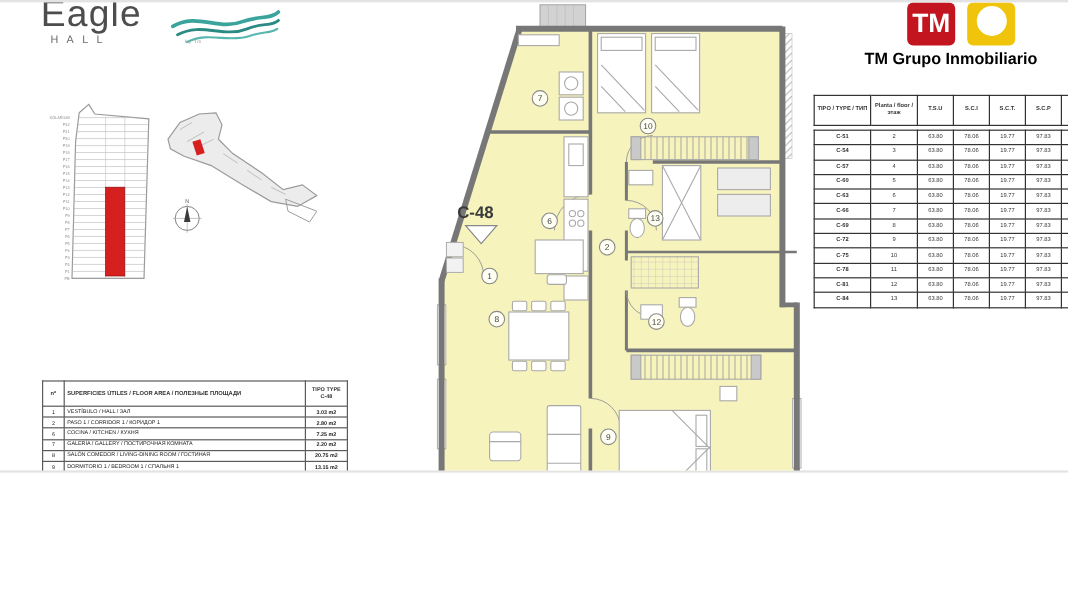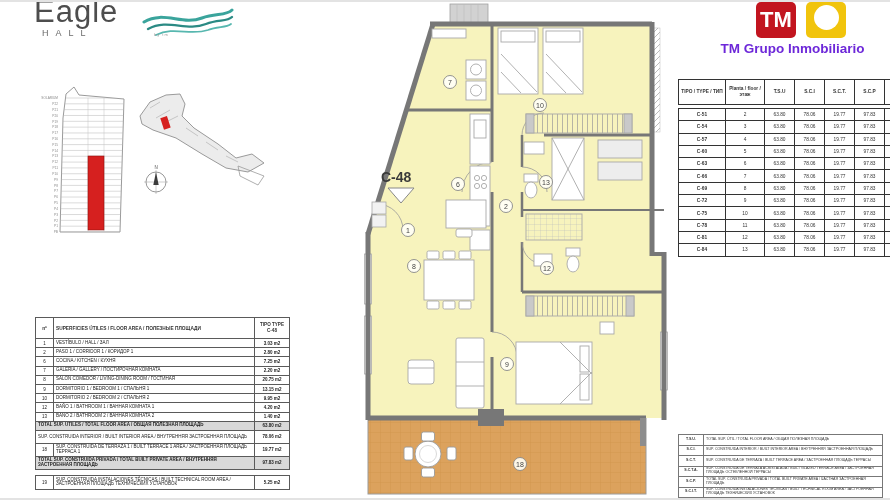--- a/index.html
+++ b/index.html
@@ -1,17 +1,17 @@
 <!DOCTYPE html>
 <html><head>
 <meta charset="utf-8">
 <style>
   html,body{margin:0;padding:0;background:#ffffff;}
   .page{
-    position:relative;width:890px;height:500px;overflow:hidden;background:#ffffff;
+    position:relative;width:890px;height:394px;overflow:hidden;background:#ffffff;
     font-family:"Liberation Sans", sans-serif;color:#333;
     border-top:2px solid #e3e3e3;border-bottom:2px solid #e3e3e3;box-sizing:border-box;
   }
   
   .eagle{position:absolute;left:34px;top:-8px;width:190px;height:58px;}
   .eagle .word{font-size:31px;letter-spacing:1px;color:#4d4d4d;font-weight:400;}
   .eagle .sub{position:absolute;left:8px;top:34px;font-size:9px;letter-spacing:7px;color:#6b6b6b;}
   .eagle .tag{position:absolute;left:120px;top:38px;font-size:4px;color:#9a9a9a;letter-spacing:1px;}
   .eagle svg{position:absolute;left:108px;top:12px;}
   
@@ -83,21 +83,21 @@
 
   <div class="tmlogo">
     <div class="tm-squares">
       <div class="tm-sq red" style="background:#c2151f">
         <span>TM</span>
       </div>
       <div class="tm-sq yellow" style="background:#f1c40c">
         <div class="circ"></div>
       </div>
     </div>
-    <div class="tm-name" style="color:#6d28d9">TM Grupo Inmobiliario</div>
+    <div class="tm-name" style="color:#000000">TM Grupo Inmobiliario</div>
   </div>
 
   <div class="tower-box">
     <svg id="tower-svg" width="100" height="160" viewBox="0 0 100 160">
       <defs>
         <clipPath id="towerclip">
             <path d="M30,10 L38,3 L43,11 L88,15 L84,148 L24,148 L27,34 Z"></path>
           </clipPath>
       </defs>
       <path d="M30,10 L38,3 L43,11 L88,15 L84,148 L24,148 L27,34 Z" fill="#ffffff" stroke="#9a9a9a" stroke-width="1"></path>

